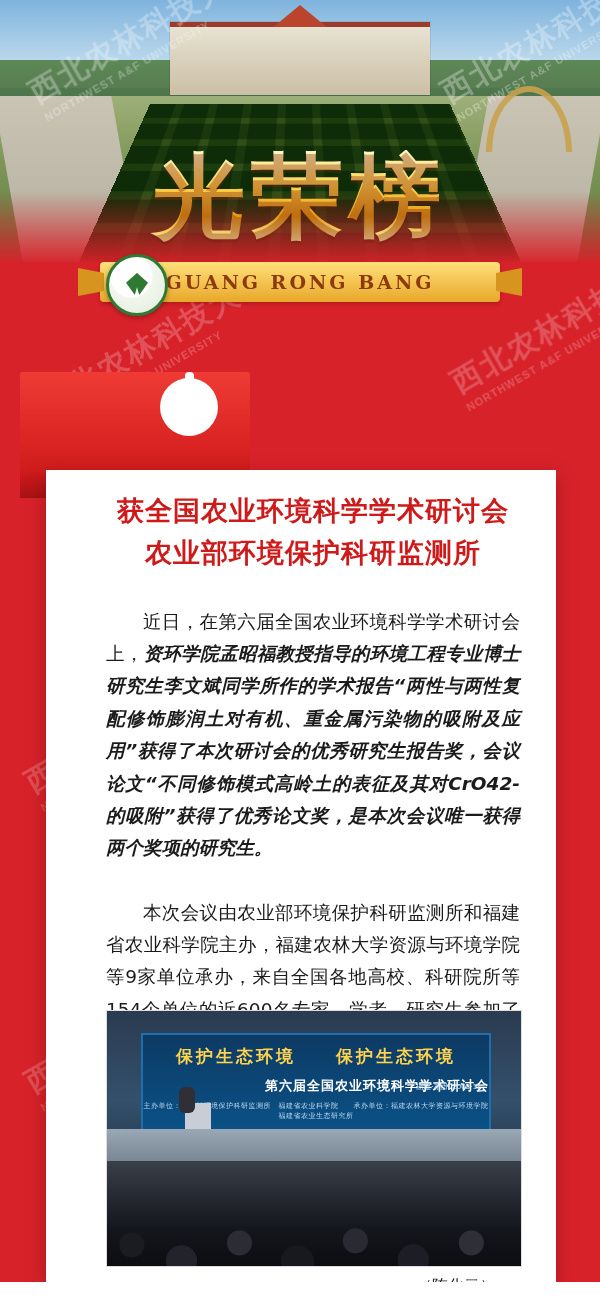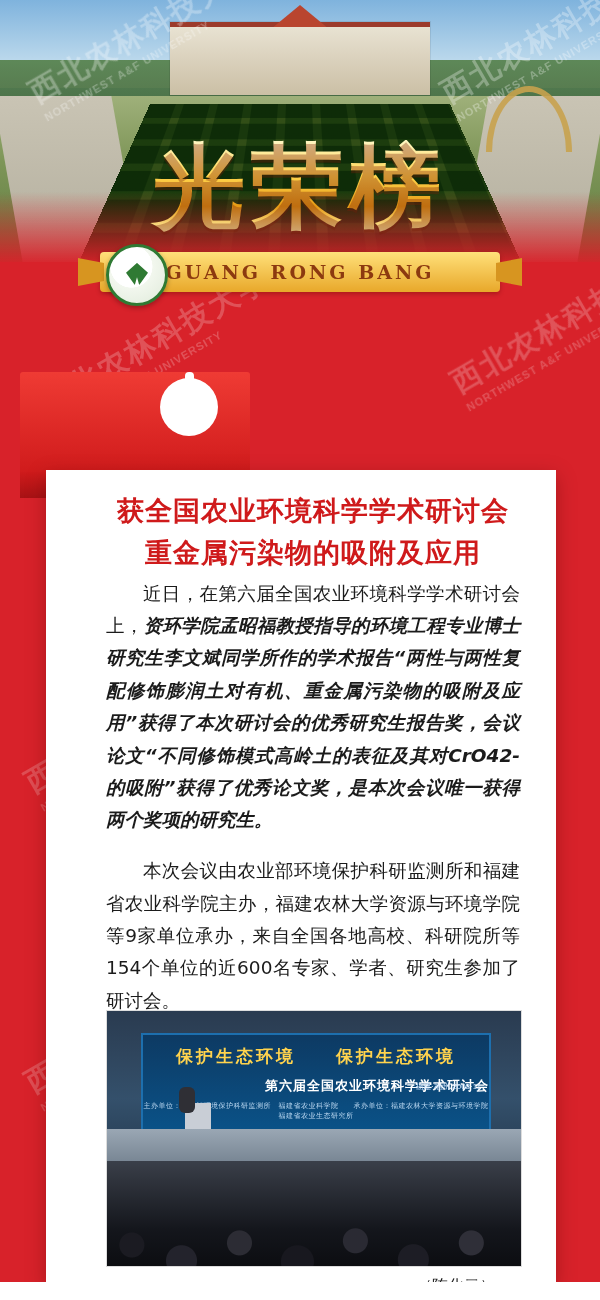--- a/index.html
+++ b/index.html
@@ -87,21 +87,21 @@
   .wm .en { font-size: 11px; display:block; letter-spacing:1px; }
   .wm-1 { left: 18px;  top: 10px; }
   .wm-2 { left: 430px; top: 10px; }
   .wm-3 { left: 30px;  top: 320px; color: rgba(255,255,255,.22);}
   .wm-4 { left: 440px; top: 300px; color: rgba(255,255,255,.22);}
   .wm-5 { left: 14px;  top: 700px; color: rgba(255,255,255,.20);}
   .wm-6 { left: 14px;  top: 1000px; color: rgba(255,255,255,.20);}
 
   
   .title-wrap{
-    position:absolute;left:0;top:140px;width:600px;height:180px;text-align:center;
+    position:absolute;left:0;top:150px;width:600px;height:180px;text-align:center;
   }
   .glory {
     font-family:"DejaVu Serif","Liberation Serif",serif;
     font-size: 92px;
     font-weight: bold;
     letter-spacing: 6px;
     line-height: 1;
     background: linear-gradient(#fff8c6 0%, #ffd24a 40%, #e59a14 72%, #fff0a8 100%);
     -webkit-background-clip: text;
     background-clip: text;
@@ -169,21 +169,21 @@
   .doc-title{
     color:#cf1a1b;
     font-weight:bold;
     font-size:27px;
     line-height:1.55;
     text-align:center;
     letter-spacing:1px;
     font-family:"DejaVu Sans","Liberation Sans",sans-serif;
   }
   .para{
-    margin-top:4px;
+    margin-top:32px;
     font-size:18.5px;
     line-height:1.75;
     color:#1b1b1b;
     text-align:justify;
     text-indent:2em;
     font-family:"DejaVu Sans","Liberation Sans",sans-serif;
   }
   .para.em{
     font-weight:bold;
     font-style:italic;
@@ -303,21 +303,21 @@
     <div class="notch"></div>
   </div>
   <div class="tab-circle"></div>
   <div class="tab-bar"></div>
 
   <div class="content-card">
 
     <div class="inner">
       <div class="doc-title">
         <div>获全国农业环境科学学术研讨会</div>
-        <div>重金属污染物的吸附及应用</div>
+        <div>农业部环境保护科研监测所</div>
       </div>
 
       <p class="para em">
         <span class="lead">近日，在第六届全国农业环境科学学术研讨会上，</span><span>资环学院孟昭福教授指导的环境工程专业博士研究生李文斌同学所作的学术报告“两性与两性复配修饰膨润土对有机、重金属污染物的吸附及应用”获得了本次研讨会的优秀研究生报告奖，会议论文“不同修饰模式高岭土的表征及其对CrO42-的吸附”获得了优秀论文奖，是本次会议唯一获得两个奖项的研究生。</span>
       </p>
 
       <p class="para">本次会议由农业部环境保护科研监测所和福建省农业科学院主办，福建农林大学资源与环境学院等9家单位承办，来自全国各地高校、科研院所等154个单位的近600名专家、学者、研究生参加了研讨会。</p>
     </div>
 
     <div class="photo2">

